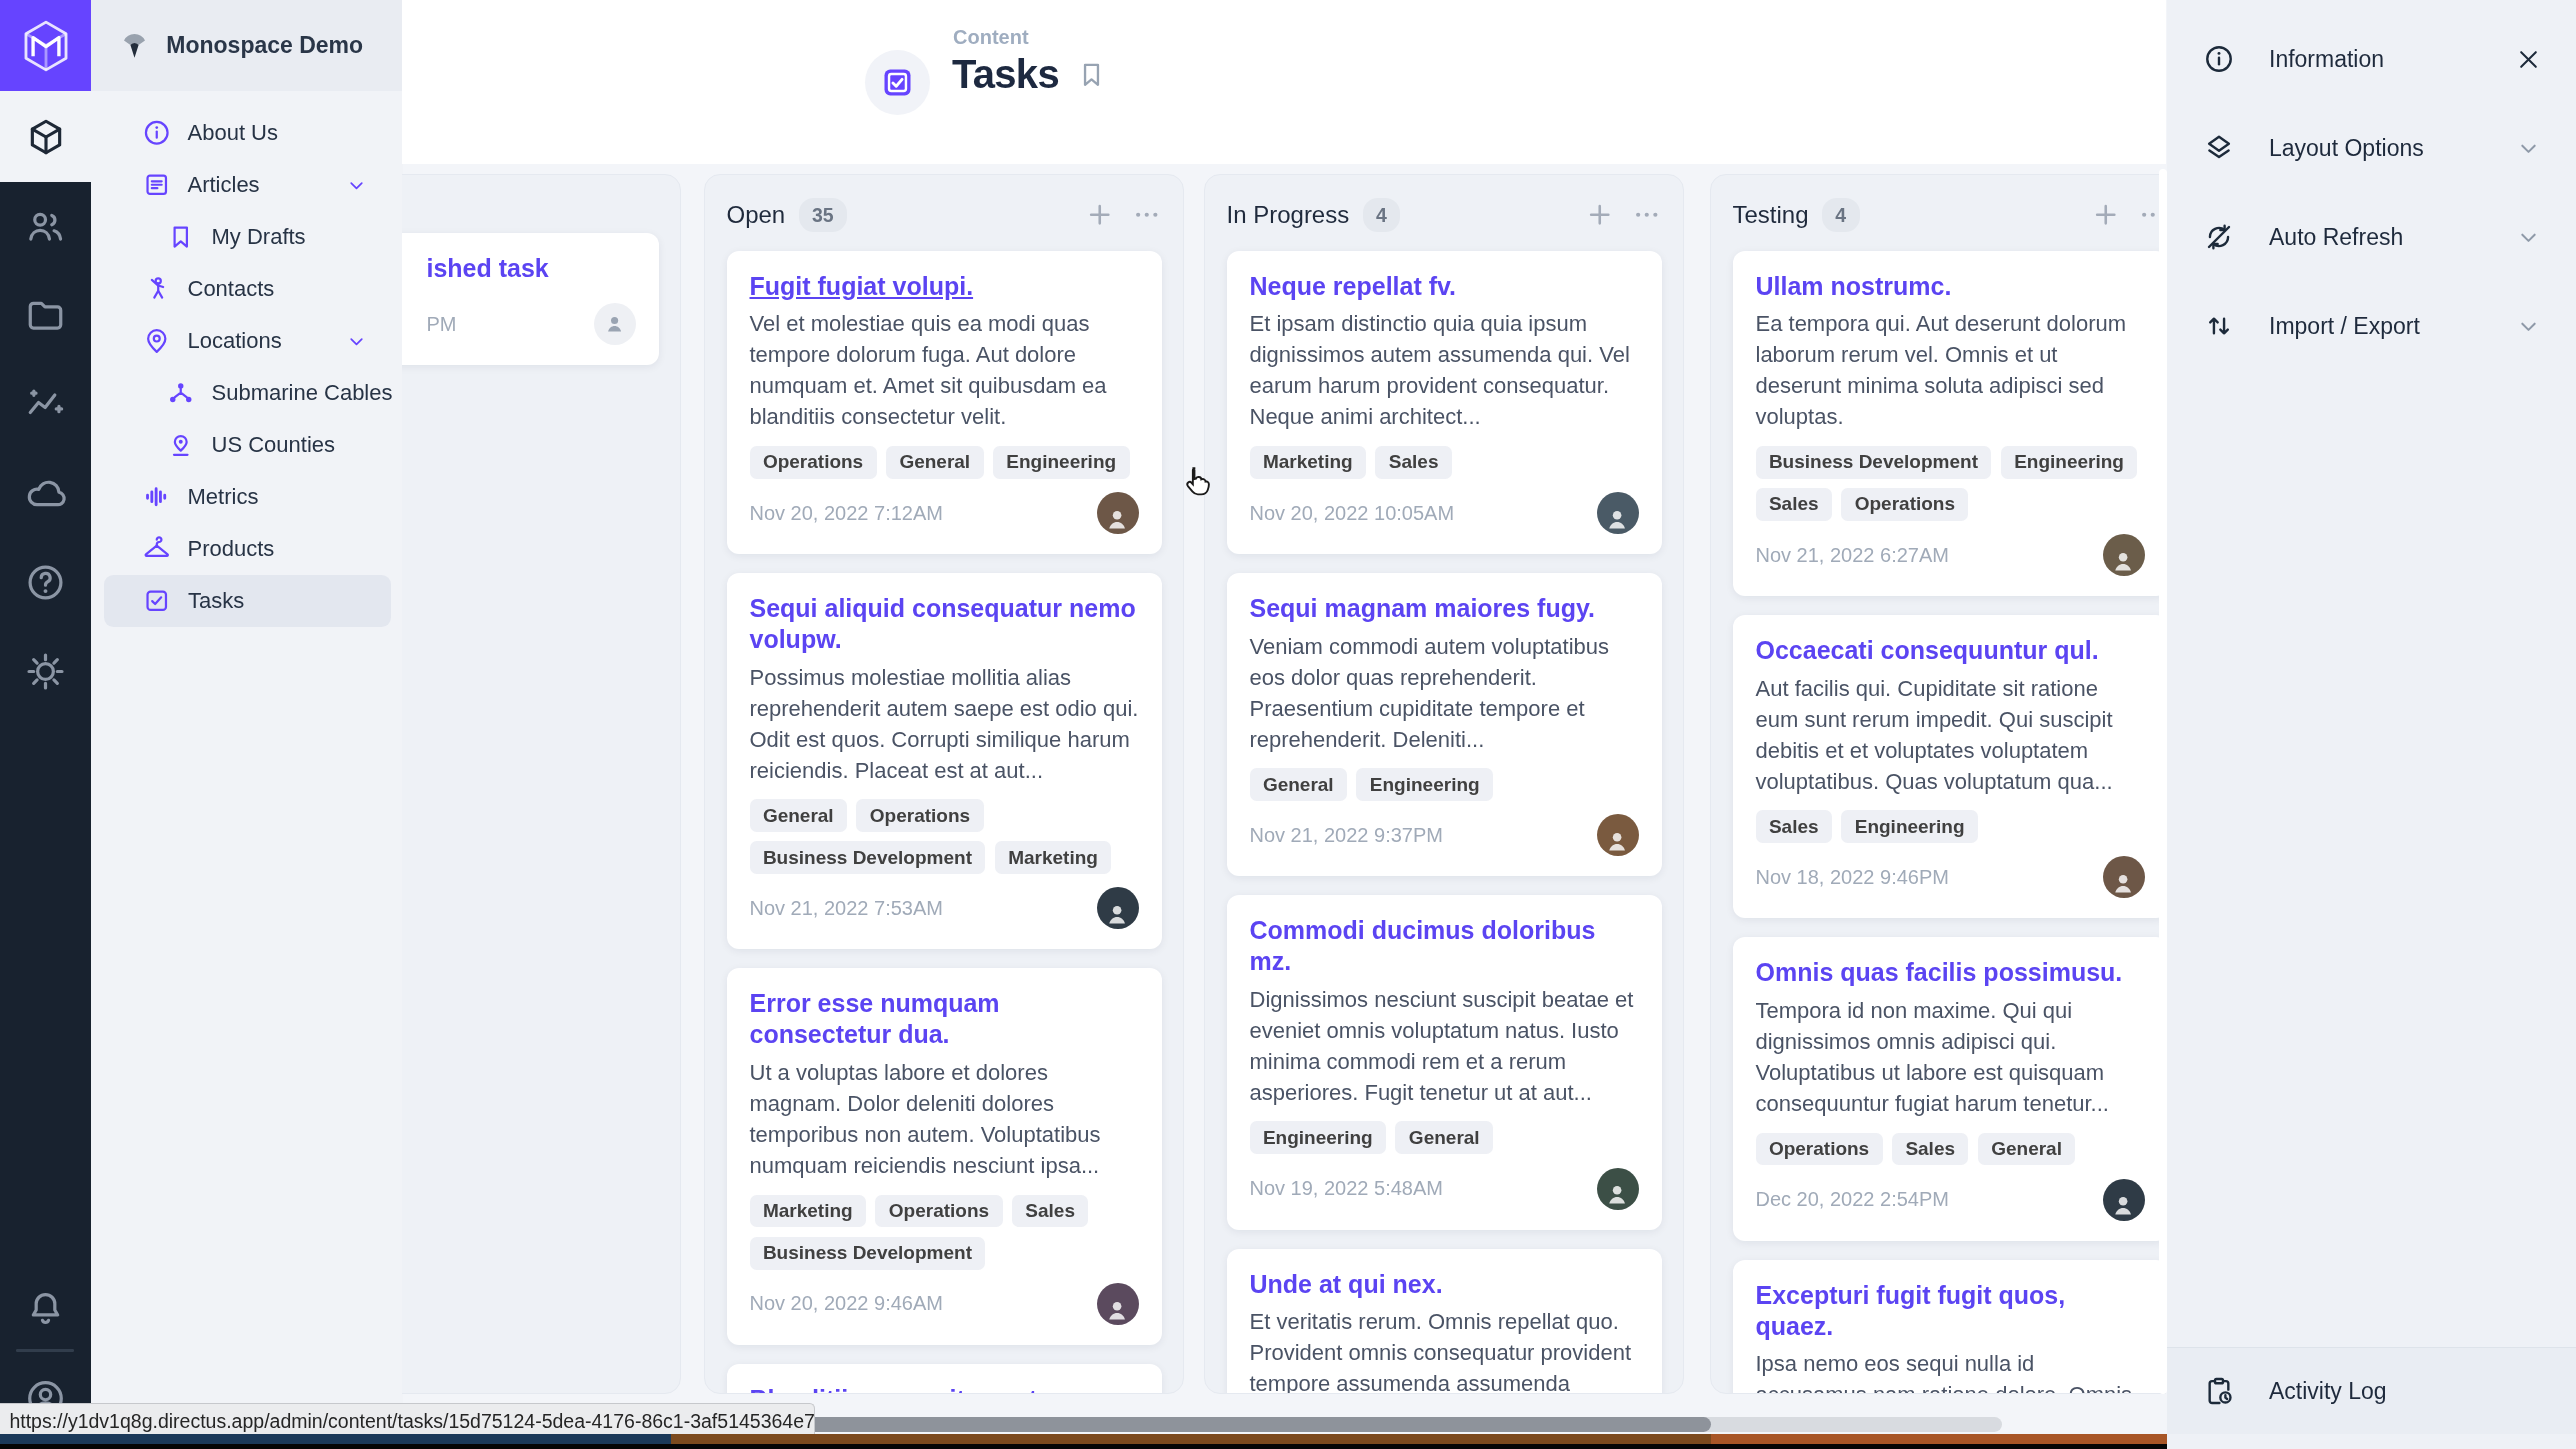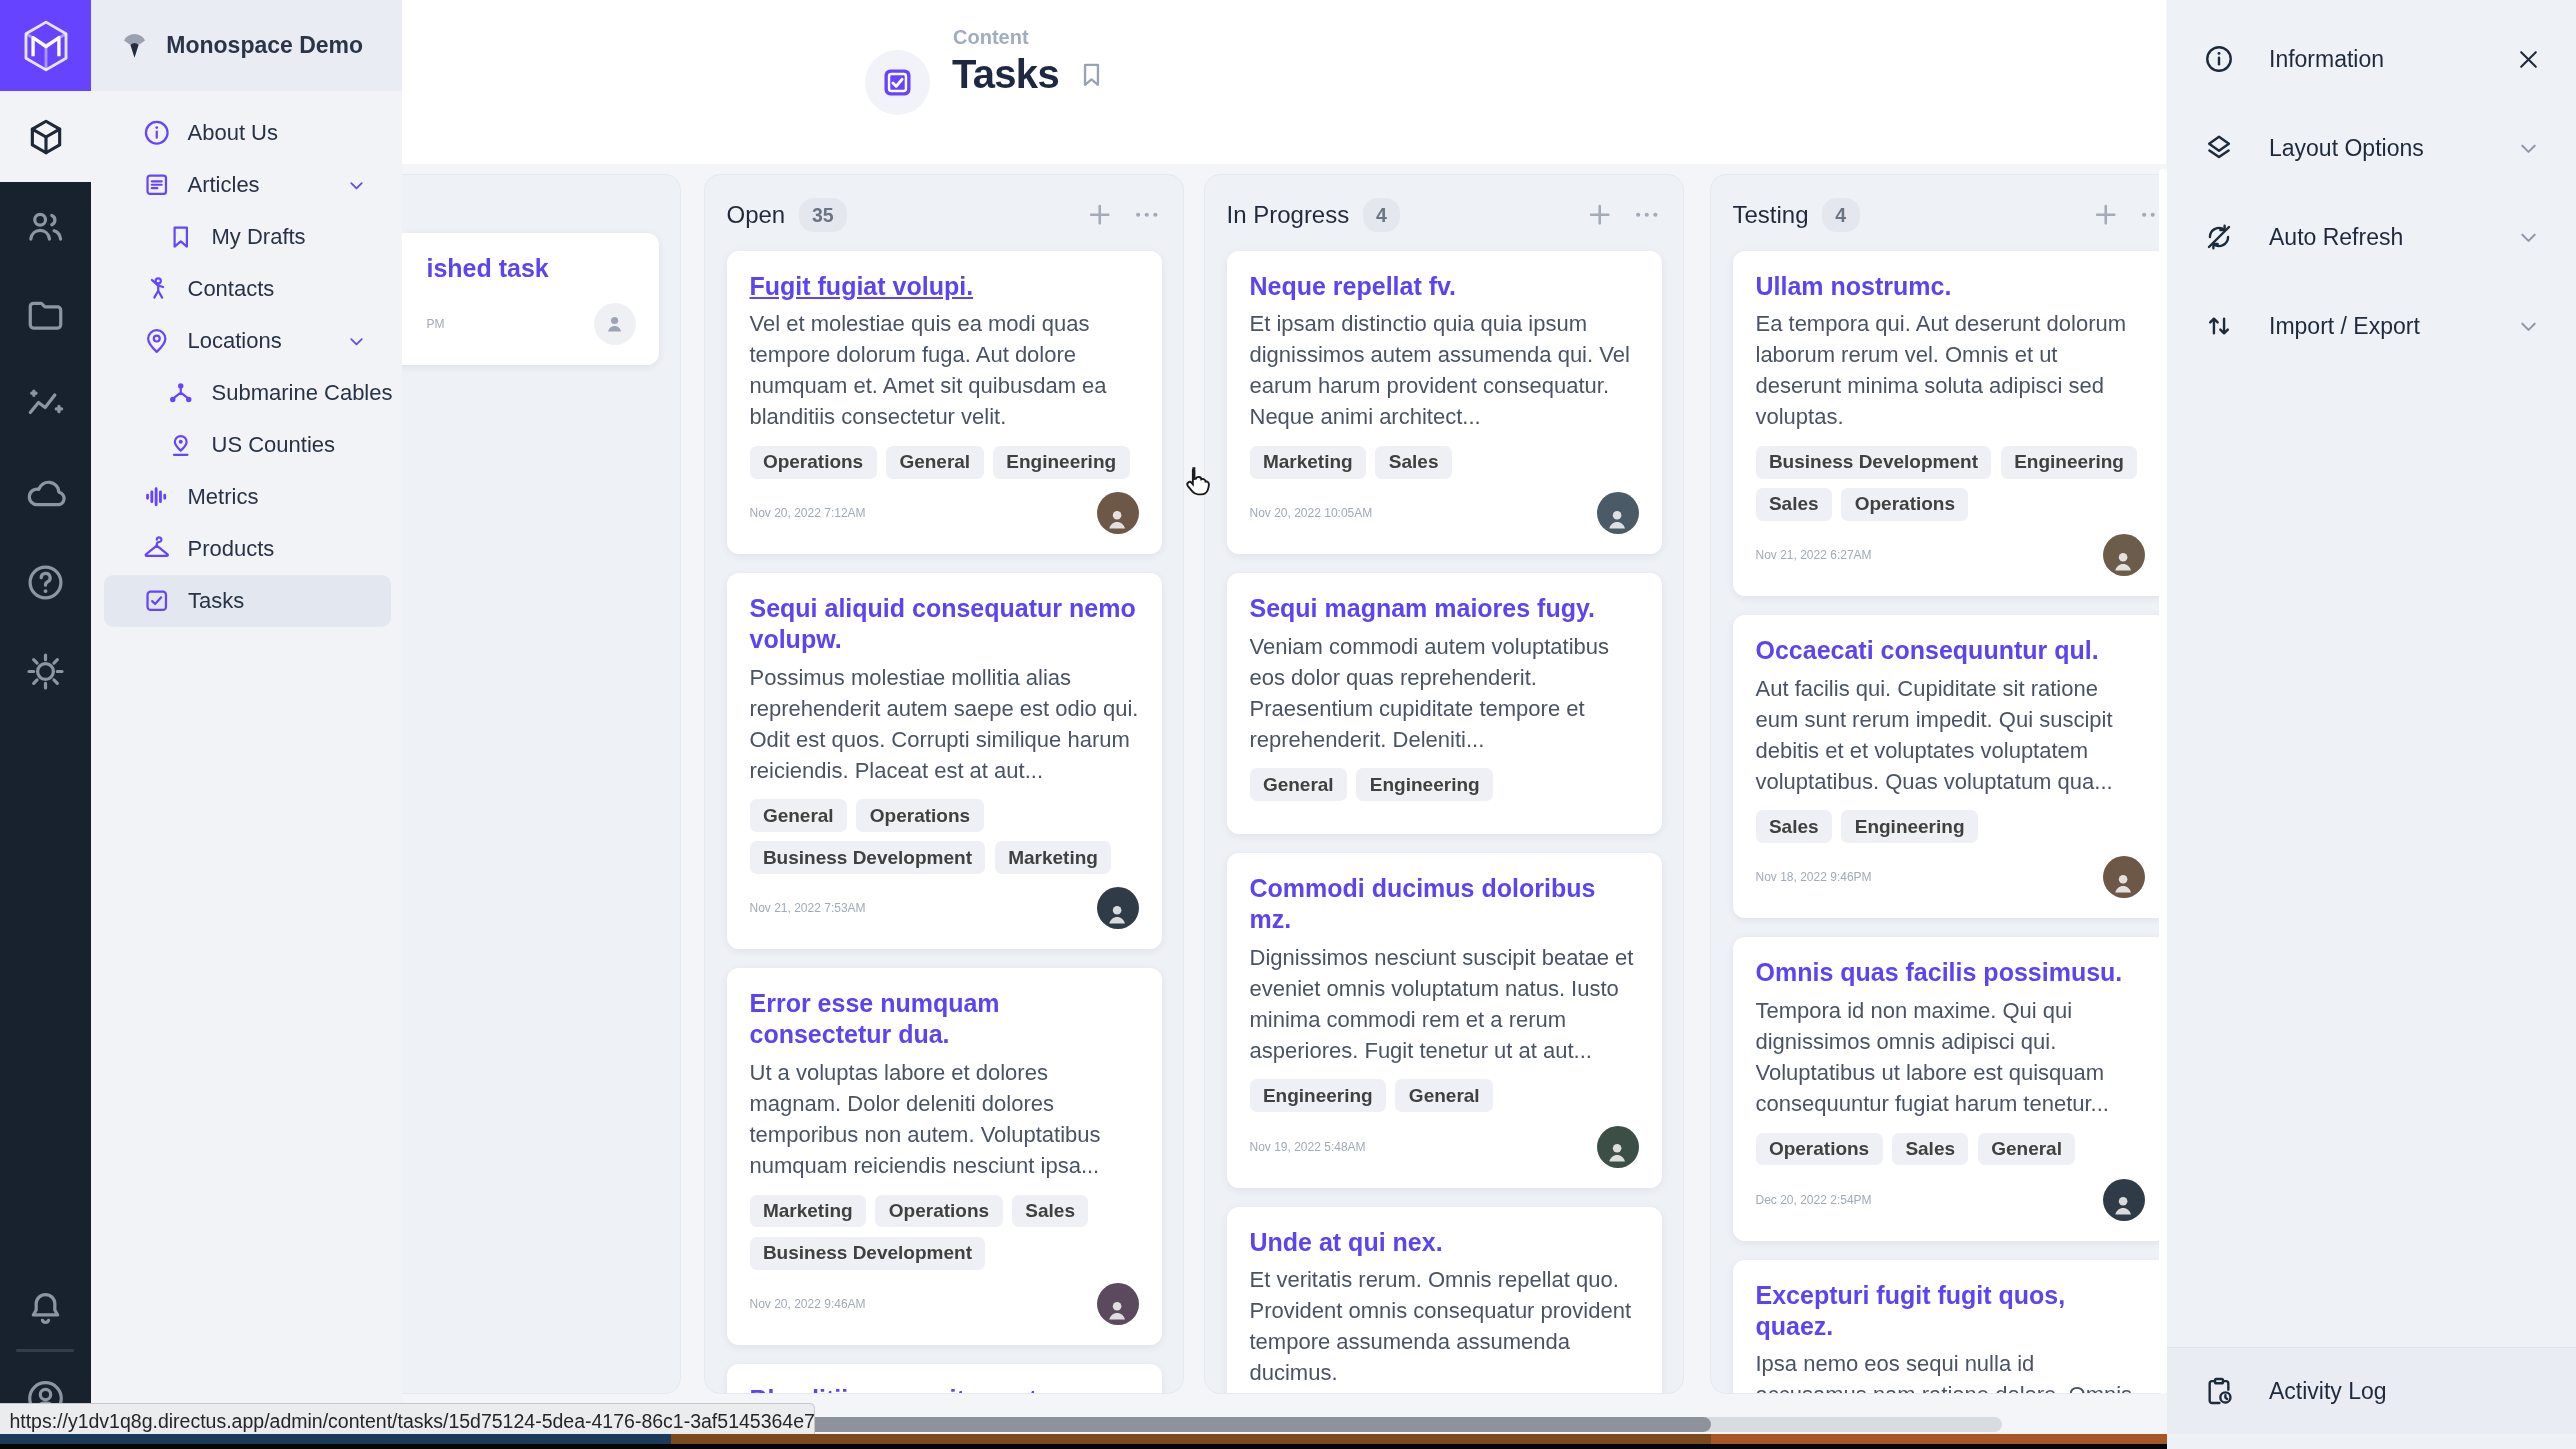--- a/index.html
+++ b/index.html
@@ -58,21 +58,21 @@
   .col-btn { width:29.5px; height:29.5px; color:#a3abb8; margin-left:17.4px; cursor:pointer; }
   .col-btn svg { width:100%; height:100%; }
   .cards { display:flex; flex-direction:column; gap:19px; }
   .card { background:#fff; border-radius:12px; padding:20px 23px; box-shadow:0 2px 8px rgba(20,30,60,.07); cursor:pointer; }
   .card-title { font-size:25px; line-height:31px; font-weight:700; color:#5b44f2; margin-bottom:6.7px; }
   .card.hovered .card-title { text-decoration:underline; }
   .card-body { font-size:22px; line-height:31px; color:#4a5365; margin-bottom:13.4px; }
   .card-tags { display:flex; flex-wrap:wrap; gap:9.4px; margin-bottom:13.4px; }
   .tag { background:#eef0f5; border-radius:6.7px; padding:5.4px 13.4px; font-size:19px; font-weight:700; color:#404040; white-space:nowrap; }
   .card-datebar { display:flex; align-items:center; justify-content:space-between; margin-top:2.7px; }
-  .card-date { font-size:12px; color:#a0aab8; }
+  .card-date { font-size:20px; color:#a0aab8; }
   .avatar { width:42px; height:42px; border-radius:50%; display:flex; align-items:flex-end; justify-content:center; overflow:hidden; }
   .avatar svg { width:72%; height:72%; color:rgba(255,255,255,.82); }
   .avatar.placeholder { background:#eef0f4; align-items:center; }
   .avatar.placeholder svg { color:#9aa4b2; width:60%; height:60%; }
   .card.cut-left { border-radius:0 12px 12px 0; }
   .card.cut-left .card-title, .card.cut-left .card-datebar { padding-left:180px; }
   .card.cut-left .card-title { margin-bottom:19px; }
   
   .right-panel { position:absolute; left:2167px; top:0; width:409px; height:1449px; background:#eef1f6; }
   .rp-item { position:relative; height:89px; display:flex; align-items:center; padding:0 36px; cursor:pointer; }
@@ -404,20 +404,29 @@
               </span>
             </div>
           </article>
           <article class="card">
             <div class="card-title">Sequi magnam maiores fugy.</div>
             <div class="card-body">Veniam commodi autem voluptatibus eos dolor quas reprehenderit. Praesentium cupiditate tempore et reprehenderit. Deleniti...</div>
             <div class="card-tags">
               <span class="tag">General</span>
               <span class="tag">Engineering</span>
             </div>
+            <div class="card-datebar">
+              <span class="card-date">Nov 21, 2022 9:37PM</span>
+              <span class="avatar" style="background: rgb(122, 90, 63);">
+                <svg viewBox="0 0 24 24" fill="none" stroke="currentColor" stroke-width="1.8" stroke-linecap="round" stroke-linejoin="round">
+                  <circle cx="12" cy="9" r="3.4" fill="currentColor" stroke="none"></circle>
+                  <path d="M5.8 19.5c.8-3.2 3.3-5.2 6.2-5.2s5.4 2 6.2 5.2z" fill="currentColor" stroke="none"></path>
+                </svg>
+              </span>
+            </div>
           </article>
           <article class="card">
             <div class="card-title">Commodi ducimus doloribus mz.</div>
             <div class="card-body">Dignissimos nesciunt suscipit beatae et eveniet omnis voluptatum natus. Iusto minima commodi rem et a rerum asperiores. Fugit tenetur ut at aut...</div>
             <div class="card-tags">
               <span class="tag">Engineering</span>
               <span class="tag">General</span>
             </div>
             <div class="card-datebar">
               <span class="card-date">Nov 19, 2022 5:48AM</span>

